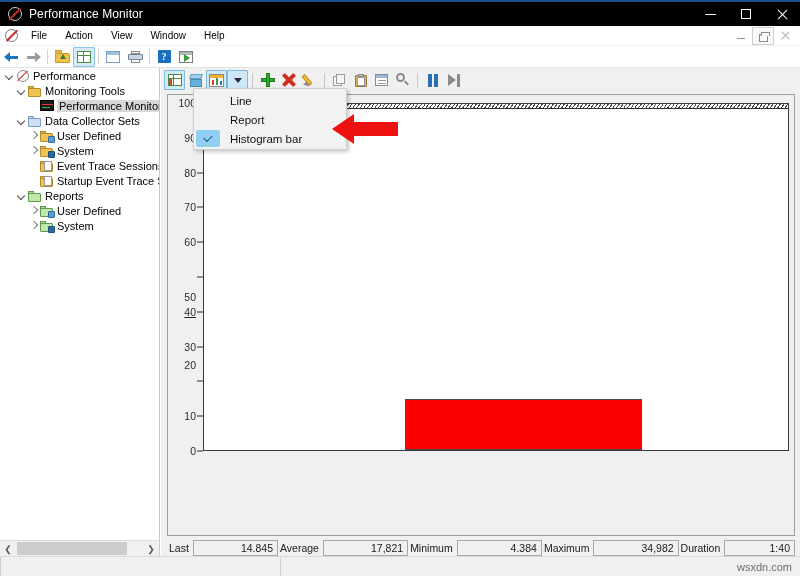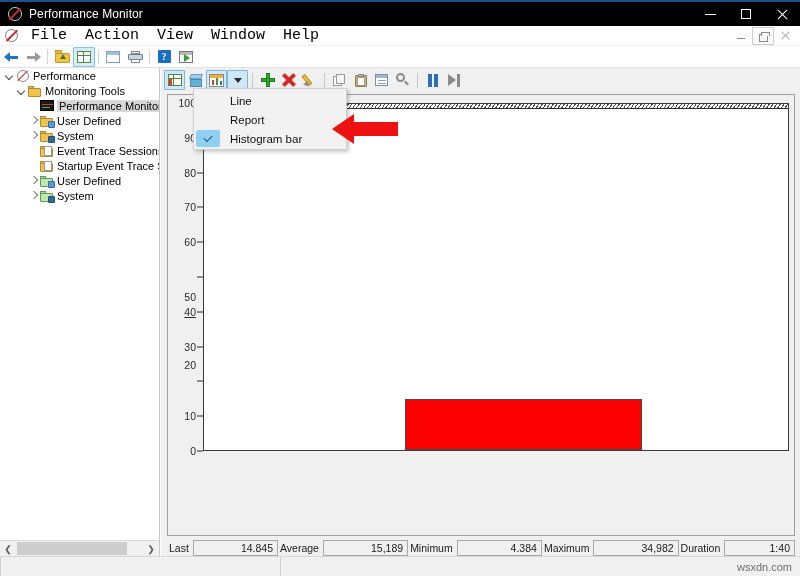--- a/index.html
+++ b/index.html
@@ -64,21 +64,21 @@
   }
   #menu-icon .ring {
     position: absolute; left: 0; top: 0; width: 13px; height: 13px;
     border: 1.5px solid #777; border-radius: 50%;
   }
   #menu-icon .slash {
     position: absolute; left: 5.5px; top: -1px; width: 1.5px; height: 15px;
     background: #c62828; transform: rotate(45deg);
   }
   .menu-item {
-    padding: 2px 9px; font-size: 15px; color: #000; cursor: default; font-family: Liberation Mono, monospace;
+    padding: 2px 9px; font-size: 10px; color: #000; cursor: default;
   }
   #mdi-controls { margin-left: auto; display: flex; align-items: center;
     padding-right: 4px; }
   #mdi-controls .mbtn {
     width: 22px; height: 18px; display: flex; align-items: center;
     justify-content: center; color: #8a8a8a;
     border: 1px solid transparent;
   }
   #mdi-controls .mbtn.framed { border: 1px solid #cfcfcf; background: #fafafa; }
   .mglyph-min { width: 8px; height: 1px; background: #8a8a8a; margin-top: 5px;}
@@ -544,20 +544,30 @@
       <div class="tree-row selected" style="padding-left: 28px;">
         <div class="chev"></div>
         <div class="ticon">
           <div class="ti-monitor">
             <div class="l1"></div>
             <div class="l2"></div>
           </div>
         </div>
         <span class="tlabel">Performance Monitor</span>
       </div>
+      <div class="tree-row" style="padding-left: 16px;">
+        <div class="chev exp"></div>
+        <div class="ticon">
+          <div class="ti-folder f-blue">
+            <div class="tab"></div>
+            <div class="body"></div>
+          </div>
+        </div>
+        <span class="tlabel">Data Collector Sets</span>
+      </div>
       <div class="tree-row" style="padding-left: 28px;">
         <div class="chev col"></div>
         <div class="ticon">
           <div class="ti-folder f-yellow">
             <div class="tab"></div>
             <div class="body"></div>
             <div class="badge" style="background:#5b9bd5;border:1px solid #2f6a9e"></div>
           </div>
         </div>
         <span class="tlabel">User Defined</span>
@@ -587,20 +597,30 @@
       <div class="tree-row" style="padding-left: 28px;">
         <div class="chev"></div>
         <div class="ticon">
           <div class="ti-folder f-yellow">
             <div class="tab"></div>
             <div class="body"></div>
             <div class="ti-doc" style="left:4px;top:1px;width:8px;height:10px"></div>
           </div>
         </div>
         <span class="tlabel">Startup Event Trace Ses</span>
+      </div>
+      <div class="tree-row" style="padding-left: 16px;">
+        <div class="chev exp"></div>
+        <div class="ticon">
+          <div class="ti-folder f-green">
+            <div class="tab"></div>
+            <div class="body"></div>
+          </div>
+        </div>
+        <span class="tlabel">Reports</span>
       </div>
       <div class="tree-row" style="padding-left: 28px;">
         <div class="chev col"></div>
         <div class="ticon">
           <div class="ti-folder f-green">
             <div class="tab"></div>
             <div class="body"></div>
             <div class="badge" style="background:#5b9bd5;border:1px solid #2f6a9e"></div>
           </div>
         </div>
@@ -739,21 +759,21 @@
     <div id="plotarea">
       <div id="hatch-band"></div>
       <div id="histobar" style="left: 34.5%; width: 40.5%; bottom: 0px; height: 51.3637px; background: rgb(251, 0, 0);"></div>
     </div>
   </div>
 
   <div id="statsbar">
     <div class="stat-label">Last</div>
     <div class="stat-box" style="width:88px">14.845</div>
     <div class="stat-label">Average</div>
-    <div class="stat-box" style="width:88px">15,189</div>
+    <div class="stat-box" style="width:88px">17,821</div>
     <div class="stat-label">Minimum</div>
     <div class="stat-box" style="width:88px">4.384</div>
     <div class="stat-label">Maximum</div>
     <div class="stat-box" style="width:88px">34,982</div>
     <div class="stat-label">Duration</div>
     <div class="stat-box" style="width:73px">1:40</div>
   </div>
 
   <div id="legend">
     <div id="legend-head">

